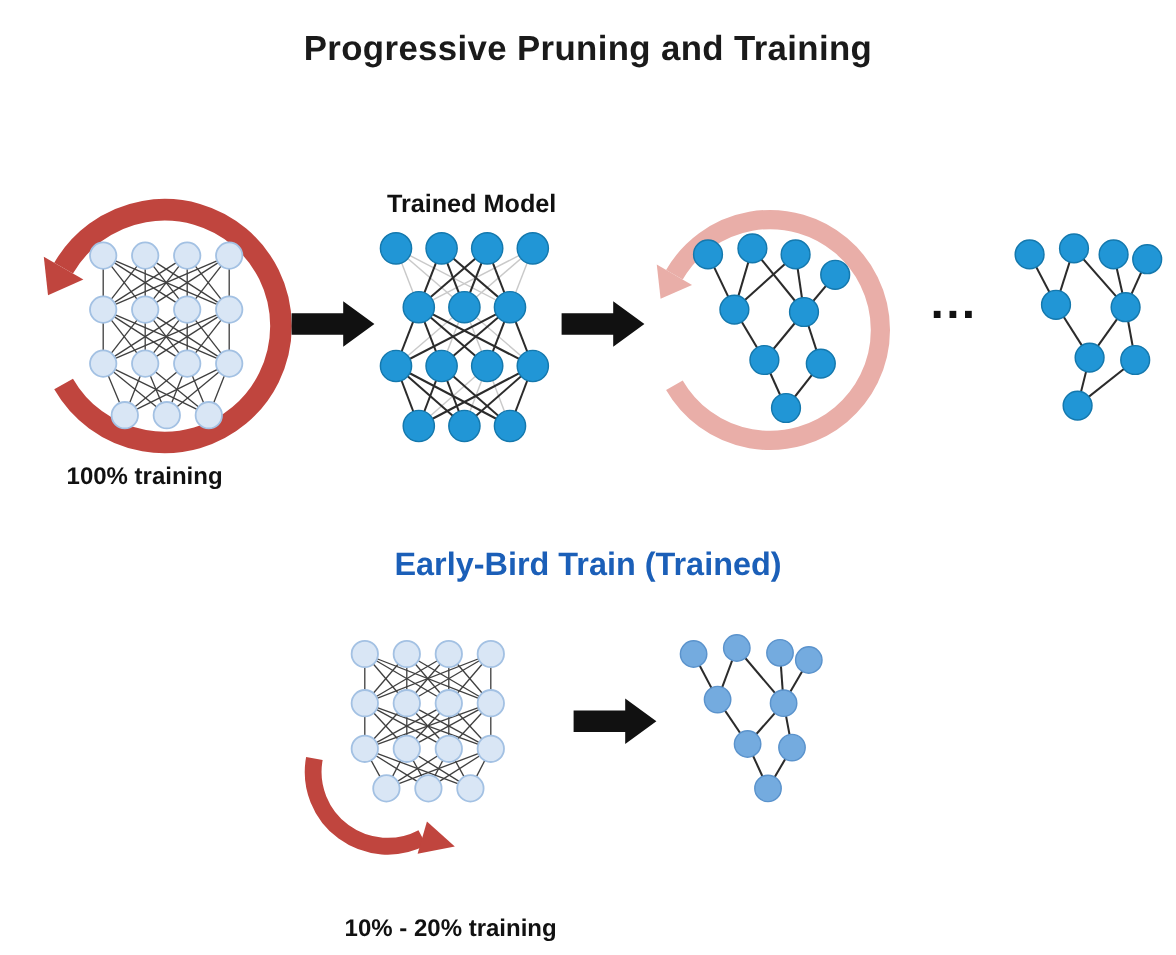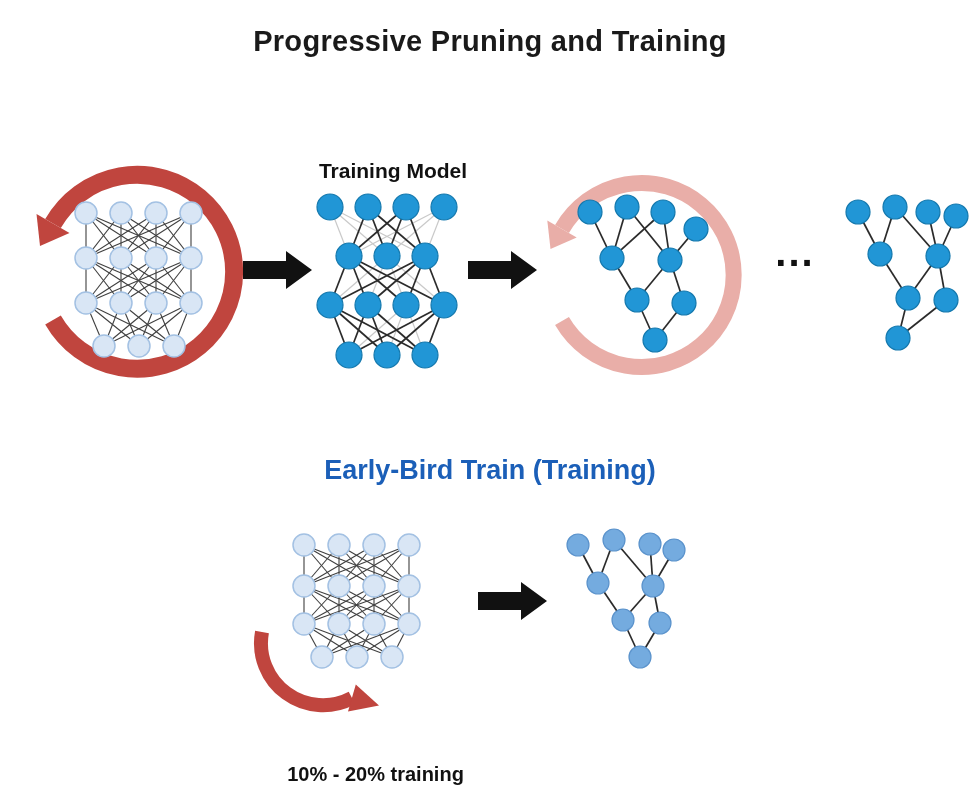--- a/index.html
+++ b/index.html
@@ -294,18 +294,19 @@
         <circle cx="674" cy="550" r="11" class="node-medium"></circle>
         <circle cx="598" cy="583" r="11" class="node-medium"></circle>
         <circle cx="653" cy="586" r="11" class="node-medium"></circle>
         <circle cx="623" cy="620" r="11" class="node-medium"></circle>
         <circle cx="660" cy="623" r="11" class="node-medium"></circle>
         <circle cx="640" cy="657" r="11" class="node-medium"></circle>
       </g>
   </svg>
 
   <div class="label title-main">Progressive Pruning and Training</div>
-  <div class="label trained-label">Training Model</div>
+  <div class="label trained-label">Trained Model</div>
+  <div class="label label-100">100% training</div>
   <div class="label ellipsis">...</div>
-  <div class="label title-proposed">Early-Bird Train (Training)</div>
+  <div class="label title-proposed">Early-Bird Train (Trained)</div>
   <div class="label label-1020">10% - 20% training</div>
 
 </div>
 
 </body></html>

